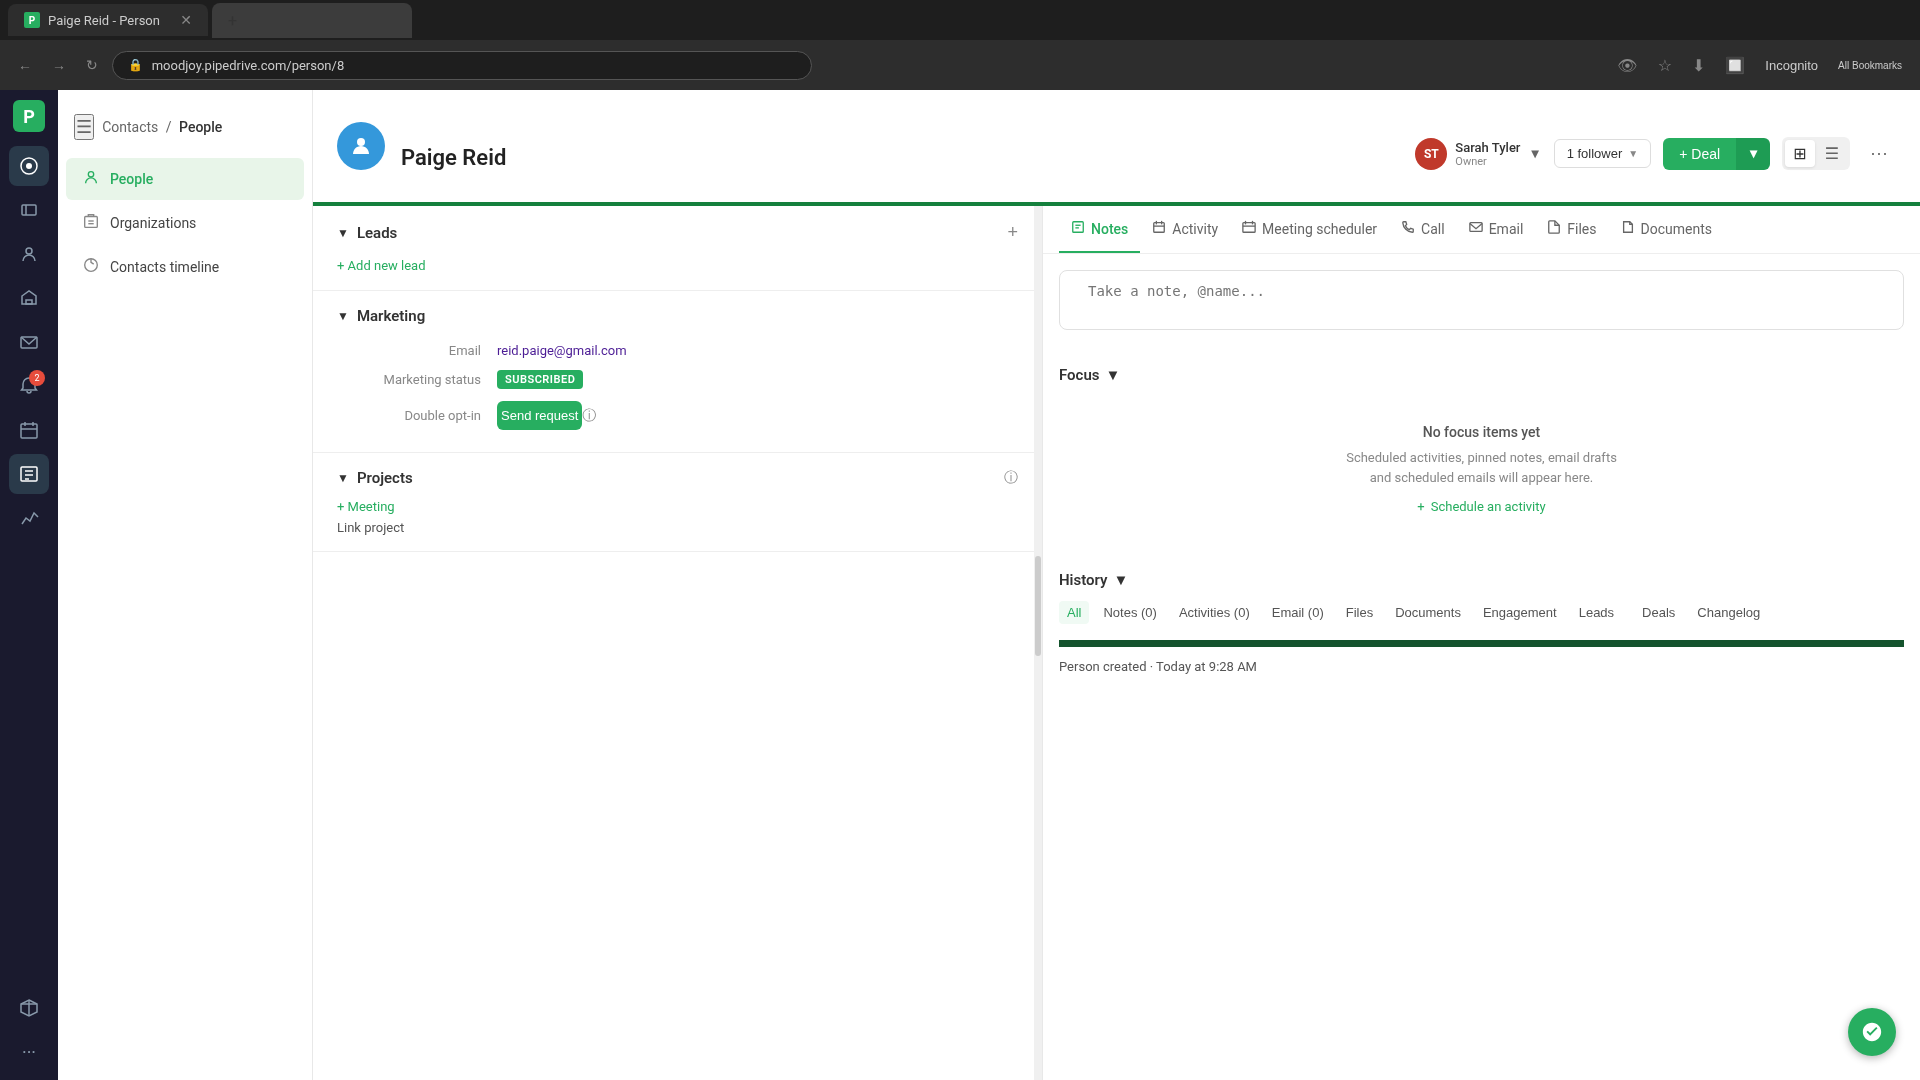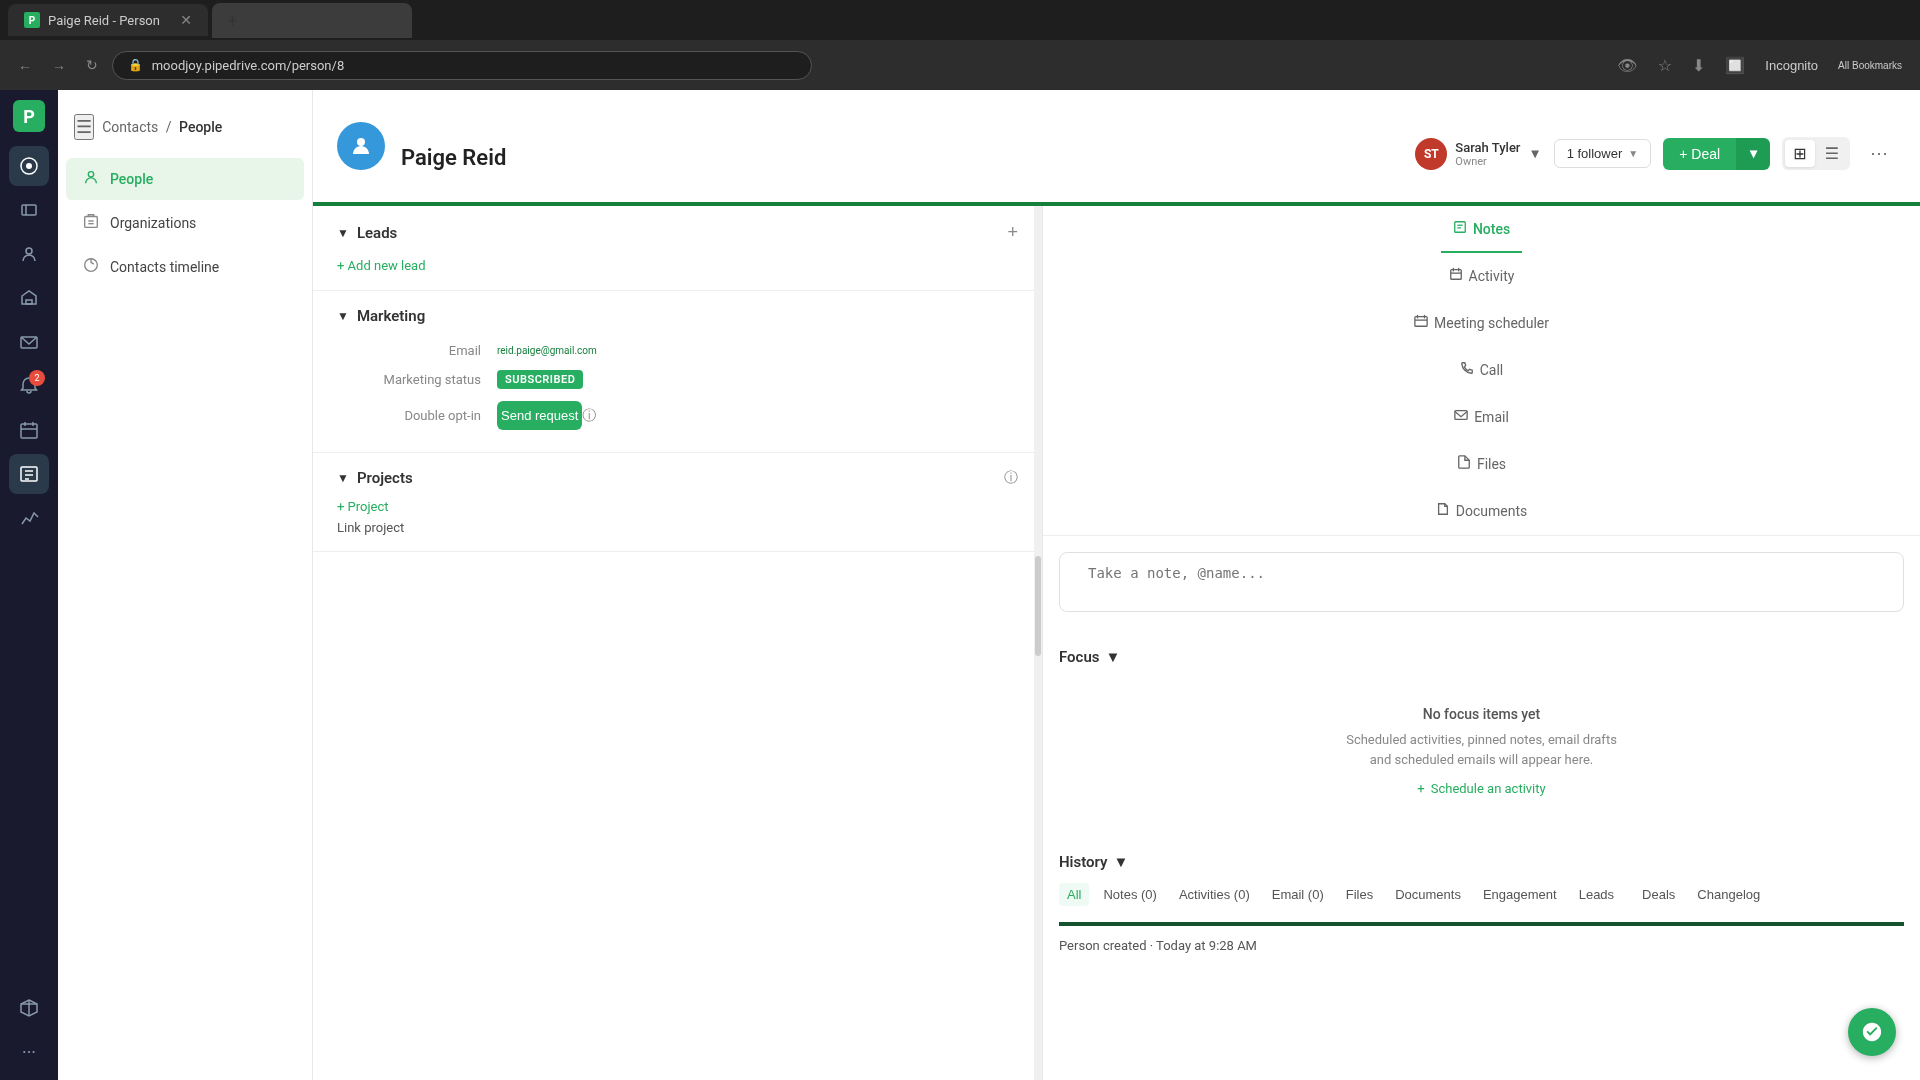--- a/index.html
+++ b/index.html
@@ -80,35 +80,35 @@
     .section-header { display: flex; align-items: center; gap: 8px; margin-bottom: 12px; }
     .section-toggle { background: none; border: none; color: #333; cursor: pointer; font-size: 12px; }
     .section-title { font-size: 15px; font-weight: 600; color: #333; }
     .section-add { background: none; border: none; color: #888; cursor: pointer; font-size: 18px; margin-left: auto; }
 
     .add-link { color: #27ae60; font-size: 13px; cursor: pointer; text-decoration: none; display: inline-flex; align-items: center; gap: 4px; }
 
     
     .field-row { display: flex; align-items: center; padding: 6px 0; }
     .field-label { width: 160px; text-align: right; font-size: 13px; color: #888; padding-right: 16px; }
-    .field-value { font-size: 10px; color: #15803d; }
+    .field-value { font-size: 13px; color: #4c1d95; }
     .status-badge { background: #27ae60; color: white; font-size: 11px; font-weight: 600; padding: 3px 8px; border-radius: 4px; letter-spacing: 0.5px; }
     .send-request-btn { background: #27ae60; color: white; border: none; border-radius: 6px; padding: 7px 4px; cursor: pointer; font-size: 13px; font-weight: 500; }
     .info-icon { background: none; border: none; color: #888; cursor: pointer; font-size: 14px; }
 
     
     .project-links { display: flex; flex-direction: column; gap: 6px; margin-top: 8px; }
 
     
     .record-footer { padding: 16px 24px; font-size: 12px; color: #999; background: #fff; }
     .record-footer p { margin-bottom: 4px; }
 
     
     .right-panel { flex: 1; background: #fff; overflow-y: auto; }
-    .tabs-bar { display: flex; align-items: center; border-bottom: 1px solid #eee; padding: 0 16px; overflow-x: auto; flex-direction: column; }
+    .tabs-bar { display: flex; align-items: center; border-bottom: 1px solid #eee; padding: 0 16px; overflow-x: auto; }
     .tab-item { padding: 14px 12px; font-size: 14px; color: #666; cursor: pointer; border-bottom: 2px solid transparent; white-space: nowrap; display: flex; align-items: center; gap: 6px; }
     .tab-item.active { color: #27ae60; border-bottom-color: #27ae60; font-weight: 500; }
     .tab-icon { font-size: 14px; }
 
     .notes-area { padding: 16px; }
     .note-input { width: 100%; border: 1px solid #e0e0e0; border-radius: 8px; padding: 12px 28px; font-size: 14px; color: #999; resize: none; min-height: 60px; outline: none; cursor: text; }
 
     
     .focus-section { padding: 16px; }
     .focus-header { display: flex; align-items: center; gap: 6px; font-size: 15px; font-weight: 600; color: #333; margin-bottom: 16px; cursor: pointer; }
@@ -116,21 +116,21 @@
     .focus-empty-title { font-size: 14px; color: #555; margin-bottom: 8px; font-weight: 500; }
     .focus-empty-desc { font-size: 13px; color: #888; line-height: 1.5; }
     .schedule-link { display: inline-flex; align-items: center; gap: 6px; color: #27ae60; font-size: 13px; cursor: pointer; margin-top: 12px; }
 
     
     .history-section { padding: 16px; }
     .history-header { display: flex; align-items: center; gap: 6px; font-size: 15px; font-weight: 600; color: #333; margin-bottom: 12px; cursor: pointer; }
     .history-filters { display: flex; flex-wrap: wrap; gap: 6px; margin-bottom: 16px; }
     .filter-btn { background: none; border: none; font-size: 13px; color: #555; cursor: pointer; padding: 4px 8px; border-radius: 4px; }
     .filter-btn.active { color: #27ae60; font-weight: 500; background: #f0faf4; }
-    .history-item { padding: 12px 0; border-top: 4px solid #14532d; font-size: 13px; color: #555; }
+    .history-item { padding: 12px 0; border-top: 7px solid #14532d; font-size: 13px; color: #555; }
 
     
     .chat-btn { position: fixed; bottom: 24px; right: 24px; width: 48px; height: 48px; background: #27ae60; border-radius: 50%; display: flex; align-items: center; justify-content: center; color: white; font-size: 20px; cursor: pointer; box-shadow: 0 2px 8px rgba(0,0,0,0.3); }
 
     
     ::-webkit-scrollbar { width: 6px; }
     ::-webkit-scrollbar-track { background: #f5f5f5; }
     ::-webkit-scrollbar-thumb { background: #ccc; border-radius: 3px; }
     .scrollbar-track { position: absolute; right: 0; top: 0; bottom: 0; width: 8px; background: #f0f0f0; }
     .scrollbar-thumb { position: absolute; right: 0; top: 40%; width: 6px; height: 100px; background: #ccc; border-radius: 3px; margin: 0 1px; }
@@ -351,21 +351,21 @@
           </div>
         </div>
 
         <div class="section">
           <div class="section-header">
             <button class="section-toggle">▼</button>
             <span class="section-title">Projects</span>
             <button class="info-icon" style="margin-left:auto;">ⓘ</button>
           </div>
           <div class="project-links">
-            <a class="add-link">+ Project</a>
+            <a class="add-link">+ Meeting</a>
             <a class="add-link" style="color:#555;">Link project</a>
           </div>
         </div>
 
 
         <div class="scrollbar-track">
           <div class="scrollbar-thumb"></div>
         </div>
       </div>
 

